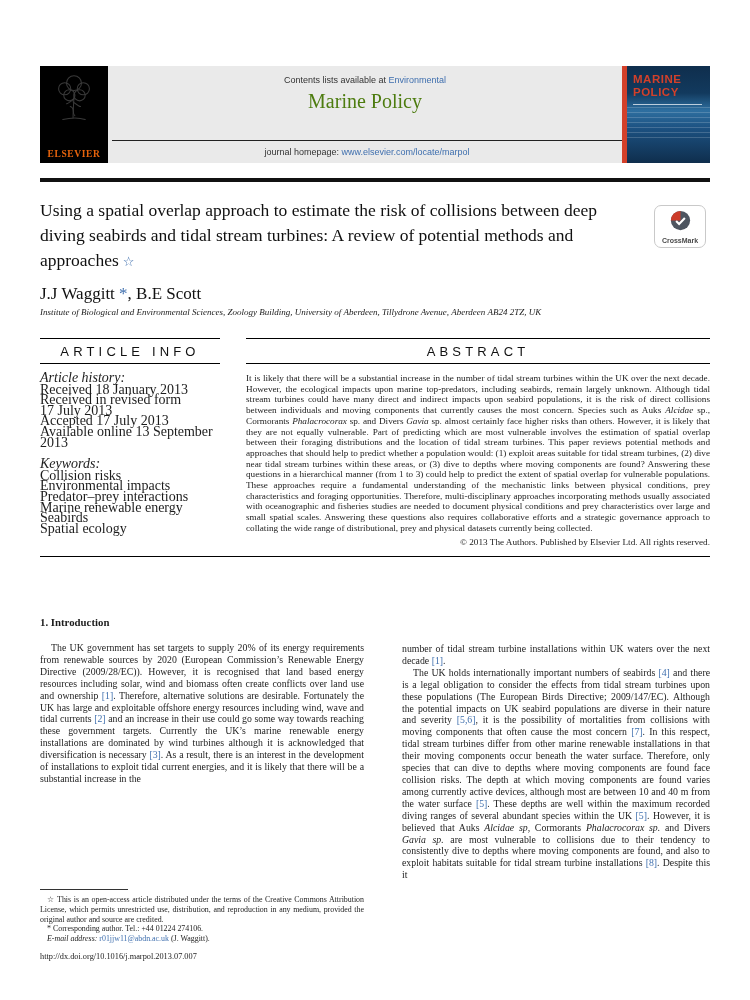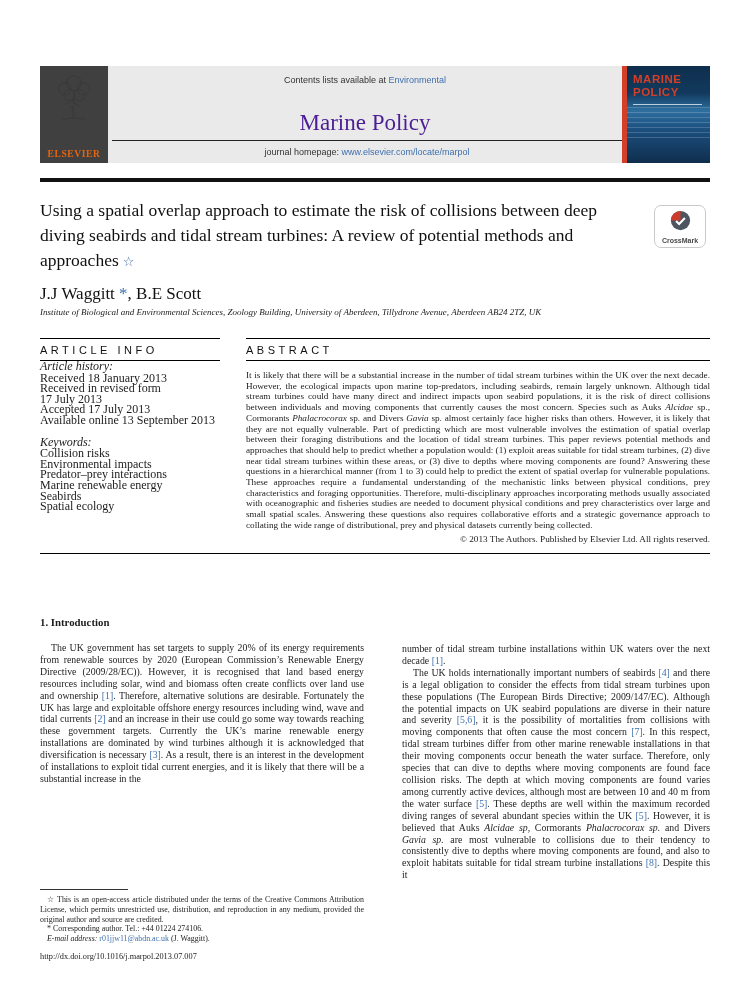--- a/index.html
+++ b/index.html
@@ -14,31 +14,31 @@
   
   .journal-ref {
     position:absolute; top:37px; left:0; width:100%; text-align:center;
     font-family:"Liberation Sans", sans-serif; font-size:8.5px; color:var(--link_blue,#3f6fae);
   }
 
   
   .header { position:absolute; top:66px; left:40px; width:670px; height:97px; display:flex; }
   .header-main { position:relative; flex:1; background:var(--header_gray,#eaeaea); }
   .elsevier-box {
-    position:absolute; left:0; top:0; width:68px; height:100%; background:#404040;
+    position:absolute; left:0; top:0; width:68px; height:100%; background:#000000;
     display:flex; flex-direction:column; align-items:center; justify-content:space-between;
     padding:5px 0 4px;
   }
   .elsevier-word {
     font-family:"Liberation Serif", serif; font-weight:bold; font-size:9.5px;
     letter-spacing:0.6px; color:var(--elsevier_orange,#e8640c);
   }
   .header-center { position:absolute; left:72px; right:4px; top:9px; text-align:center; }
   .contents-line { font-family:"Liberation Sans", sans-serif; font-size:9px; color:#333; }
-  .journal-title { margin-top:25px; font-size:23px; color:#4c1d95; }
+  .journal-title { margin-top:5px; font-size:20px; color:#4d7c0f; }
   .homepage-bar {
     position:absolute; left:72px; right:0; bottom:0; height:23px;
     border-top:1px solid #222; text-align:center; padding-top:6px;
     font-family:"Liberation Sans", sans-serif; font-size:9px; color:#333;
   }
 
   
   .cover {
     position:relative; width:88px; overflow:hidden;
     background:linear-gradient(180deg,#0f2e4d 0%,#123a5e 28%,#2e6fa0 46%,#1c5181 64%,#0f2e4d 100%);
@@ -69,23 +69,23 @@
 
   .authors { position:absolute; top:284px; left:40px; font-size:17px; color:#111; }
   .affiliation { position:absolute; top:307px; left:40px; font-size:9px; font-style:italic; color:#222; }
 
   
   .info-grid { position:absolute; top:338px; left:40px; width:670px; display:flex; border-bottom:1px solid #000; padding-bottom:9px; }
   .info-col { width:180px; margin-right:26px; }
   .abs-col { flex:1; }
   .col-head {
     border-top:1px solid #000; border-bottom:1px solid #000; padding:5px 0 4px;
-    font-family:"Liberation Sans", sans-serif; font-size:11px; letter-spacing:0.32em; color:#111;
-  }
-  .ai-content { font-size:12px; line-height:10.6px; }
+    font-family:"Liberation Sans", sans-serif; font-size:13px; letter-spacing:0.32em; color:#111;text-align:center;
+  }
+  .ai-content { margin-top:9px; font-size:14px; line-height:10.6px; }
   .ai-label { margin-bottom:1px; }
   .kw-label { margin-top:11px; }
   .abstract-text { margin-top:9px; font-size:9.2px; line-height:10.7px; text-align:justify; }
   .abstract-copyright { margin-top:3px; font-size:9.2px; text-align:right; }
 
   
   .body-cols { position:absolute; top:614px; left:40px; width:670px; height:330px; display:flex; }
   .col-left { width:324px; margin-right:38px; display:flex; flex-direction:column; }
   .col-right { flex:1; padding-top:29px; }
   .section-head { font-size:10.8px; font-weight:bold; margin:2px 0 14px; }

